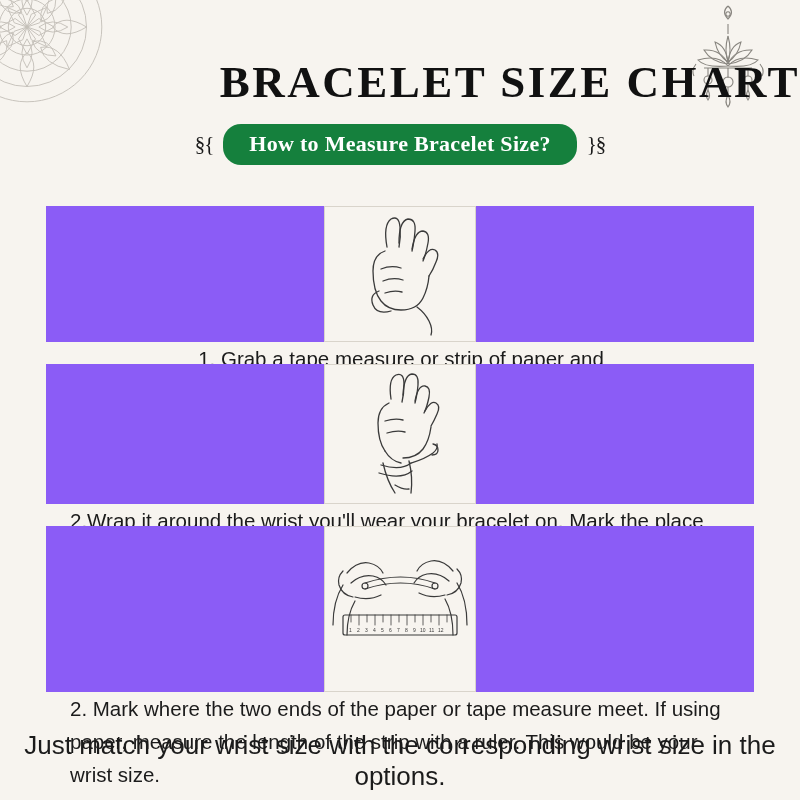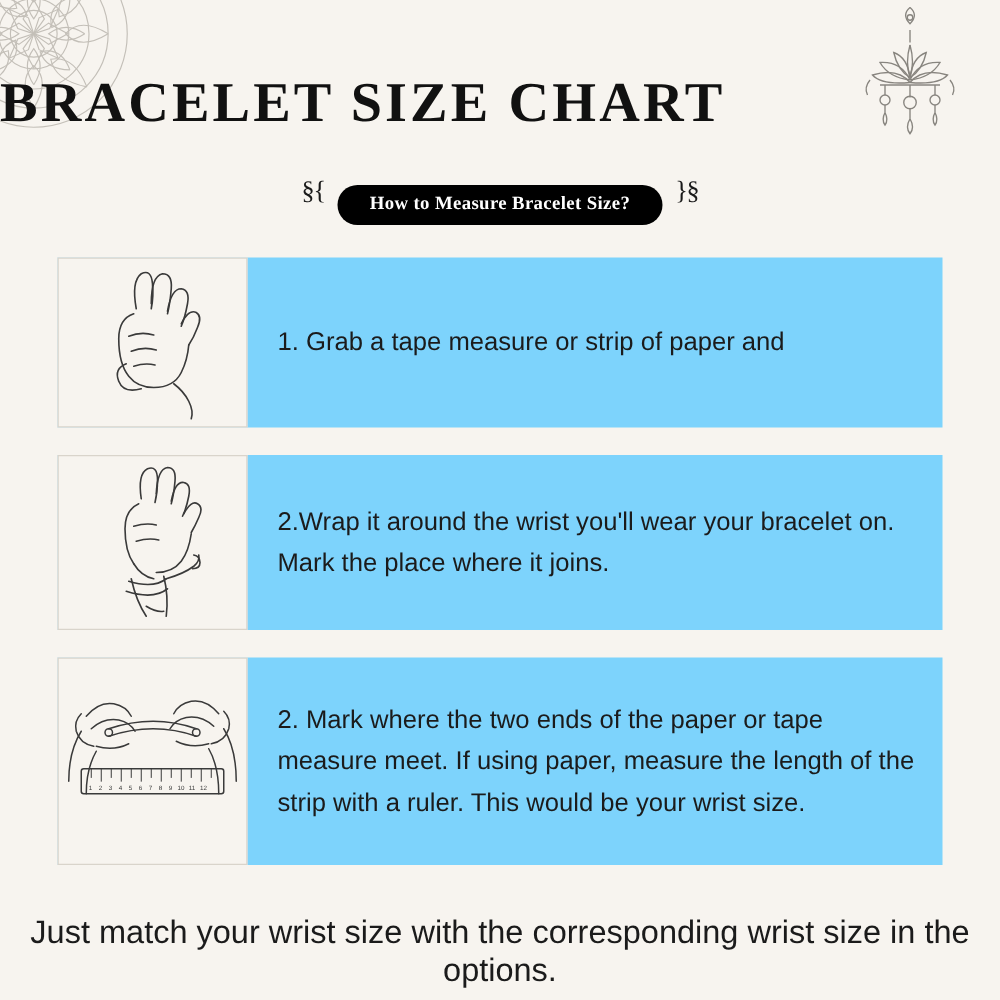--- a/index.html
+++ b/index.html
@@ -35,21 +35,21 @@
     opacity: 0.8;
     pointer-events: none;
   }
 
   
   .title {
     position: absolute;
     top: 56px;
     left: 0;
     width: 800px;
-    text-align: left;
+    text-align: right;
     font-family: "Liberation Serif", serif;
     font-size: 45px;
     letter-spacing: 2.5px;
     font-weight: 700;
     color: #111;
   }
 
   .subtitle-row {
     position: absolute;
     top: 124px;
@@ -61,45 +61,45 @@
     gap: 10px;
   }
   .flourish {
     font-family: "Liberation Serif", serif;
     font-size: 21px;
     color: #1a1a1a;
     line-height: 1;
     letter-spacing: -1px;
   }
   .subtitle-pill {
-    background: #000000;
+    background: #15803d;
     color: #ffffff;
     border-radius: 18px;
     padding: 7px 26px 8px;
     font-family: "Liberation Serif", serif;
     font-weight: 700;
-    font-size: 15px;
+    font-size: 22px;
     letter-spacing: 0.3px;
     white-space: nowrap;
-    margin-top: 24px;
   }
 
   
   .steps {
     position: absolute;
     top: 206px;
     left: 0;
     width: 800px;
   }
   .step {
     position: relative;
     display: flex;
     align-items: center;
-    background: #7dd3fc;
+    background: #8b5cf6;
     margin: 0 46px 22px 46px;
+    flex-direction: column;
   }
   .step-1 { height: 136px; }
   .step-2 { height: 140px; }
   .step-3 { height: 166px; }
 
   .step-figure {
     width: 152px;
     min-width: 152px;
     height: 100%;
     background: #f7f4ef;

